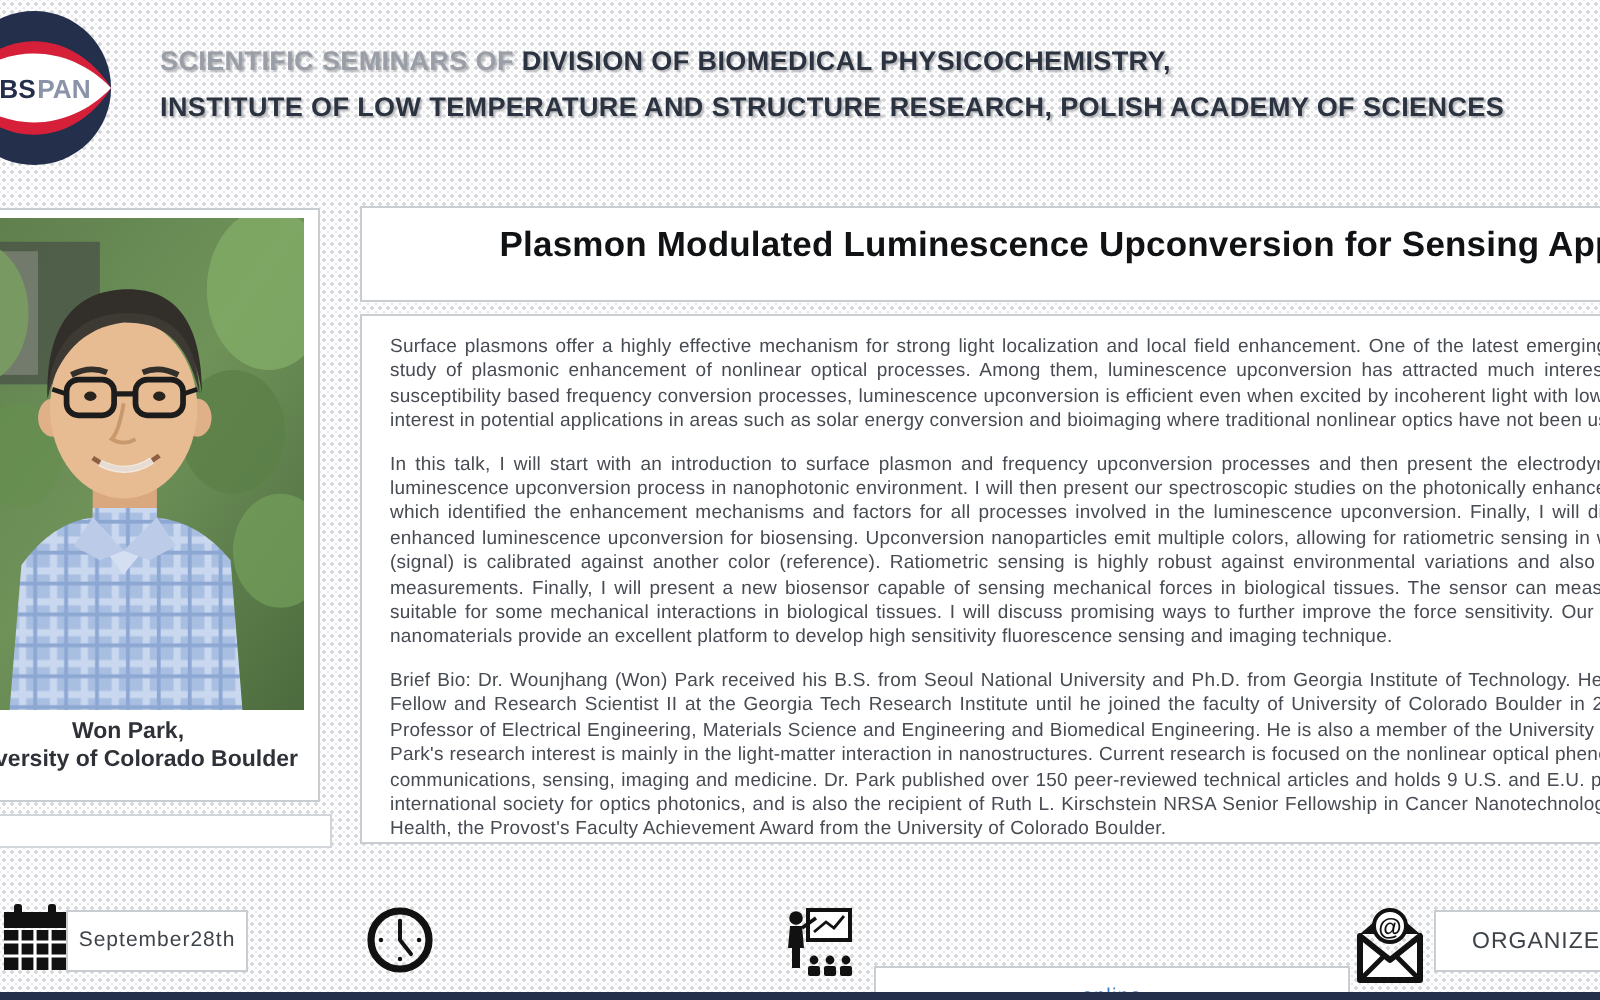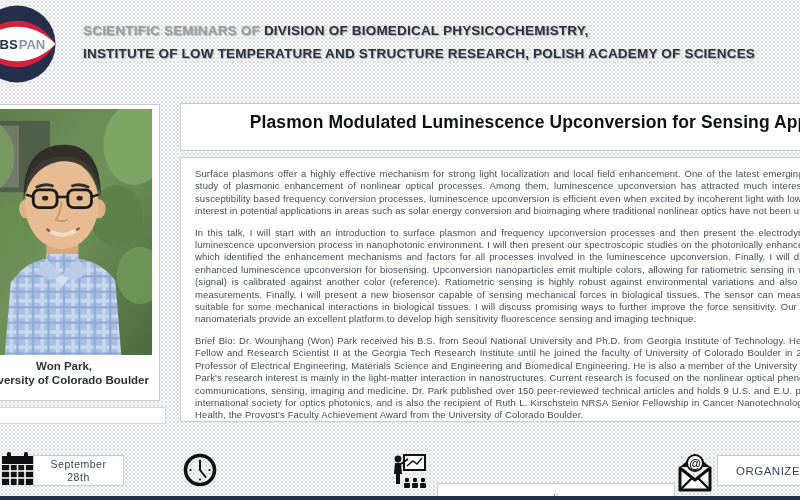--- a/index.html
+++ b/index.html
@@ -11,21 +11,21 @@
   .canvas{
     position:relative;width:800px;height:500px;overflow:hidden;
     background-color:#fcfcfd;
     background-image:radial-gradient(circle,#d7dadd 0.8px,transparent 0.9px),
                      radial-gradient(circle,#e4e6e9 0.7px,transparent 0.8px);
     background-size:4px 4px,4px 4px;
     background-position:0 0,2px 2px;
   }
   
   .logo{position:absolute;left:-24px;top:3px;width:82px;height:82px;}
-  .header-text{position:absolute;left:68px;top:24px;line-height:1;padding-left:15px;}
+  .header-text{position:absolute;left:80px;top:24px;line-height:1;}
   .header-line{font-size:13.5px;font-weight:bold;letter-spacing:.2px;
     color:#2b3240;text-shadow:1px 1px 1px rgba(60,60,70,.35);white-space:nowrap;}
   .header-line + .header-line{margin-top:9px;}
   .series{color:#9a9ea6;}
   
   .photo-box{position:absolute;left:-32px;top:104px;width:190px;height:295px;
     background:#fff;border:1px solid #c9ccd1;}
   .portrait{position:absolute;left:5px;top:4px;width:178px;height:246px;overflow:hidden;}
   .caption{position:absolute;left:0;top:254px;width:100%;text-align:center;
     font-weight:bold;font-size:11.5px;line-height:14px;color:#2e3238;}
@@ -40,21 +40,21 @@
     background:#fff;border:1px solid #c9ccd1;box-sizing:border-box;
     padding:10px 14px 0;}
   .body-box p{margin:0 0 9px;font-size:9.5px;line-height:12.4px;color:#474b52;
     text-align:justify;letter-spacing:.12px;}
   
   .foot-icon{position:absolute;top:452px;}
   .foot-box{position:absolute;top:455px;height:31px;background:#fff;
     border:1px solid #c9ccd1;box-sizing:border-box;color:#3f444a;
     display:flex;align-items:center;justify-content:center;
     font-size:11px;letter-spacing:.5px;}
-  .date-box{left:33px;width:91px;flex-direction:column;font-size:10.5px;line-height:13px;}
+  .date-box{left:33px;width:91px;flex-direction:row;font-size:10.5px;line-height:13px;}
   .time-box{left:223px;width:93px;font-size:11.5px;}
   .online-box{left:437px;width:238px;font-size:10px;margin-top:28px;}
   .online-box a{color:#3f7ec1;text-decoration:underline;letter-spacing:.6px;}
   .organizer-box{left:717px;width:180px;justify-content:flex-start;
     padding-left:18px;font-size:11.5px;}
   .bottom-bar{position:absolute;left:0;bottom:0;width:800px;height:4px;background:#232f4b;}
 </style>
 </head>
 <body>
 

